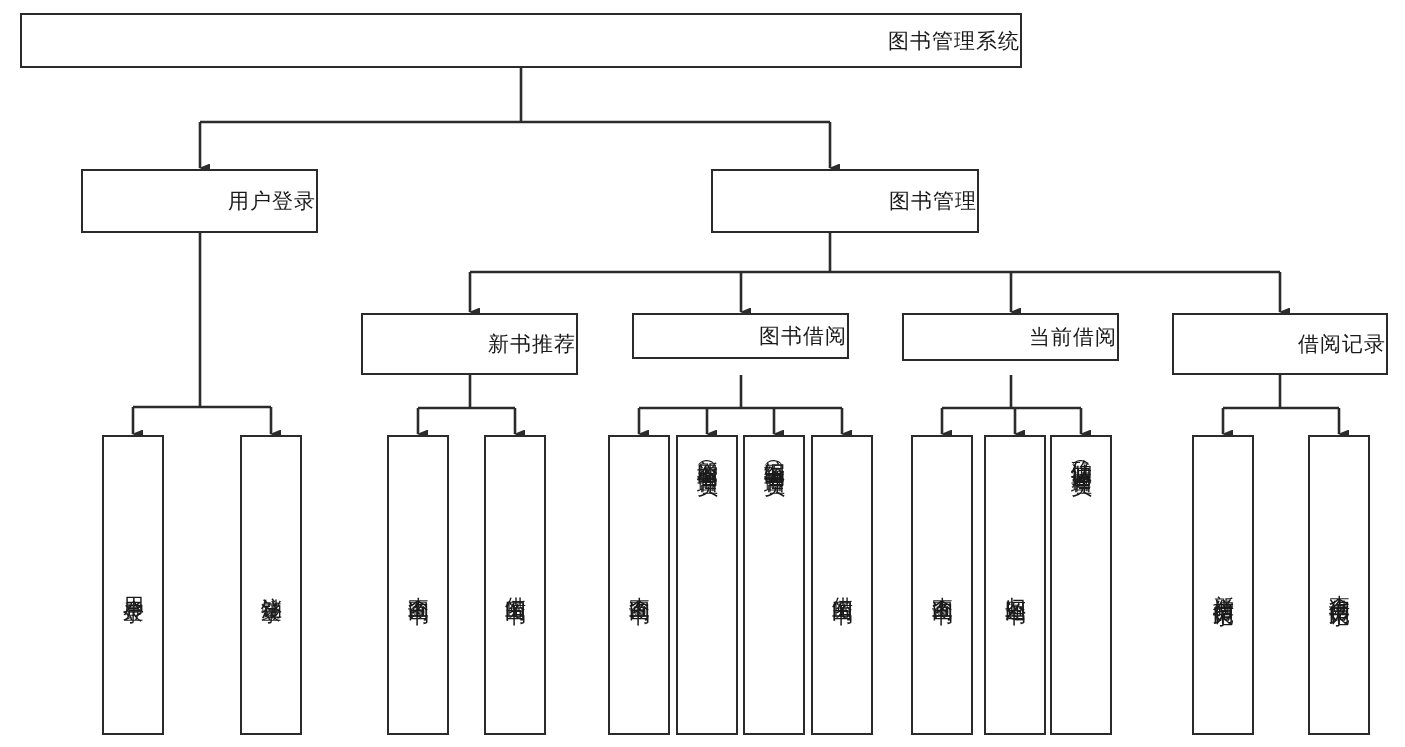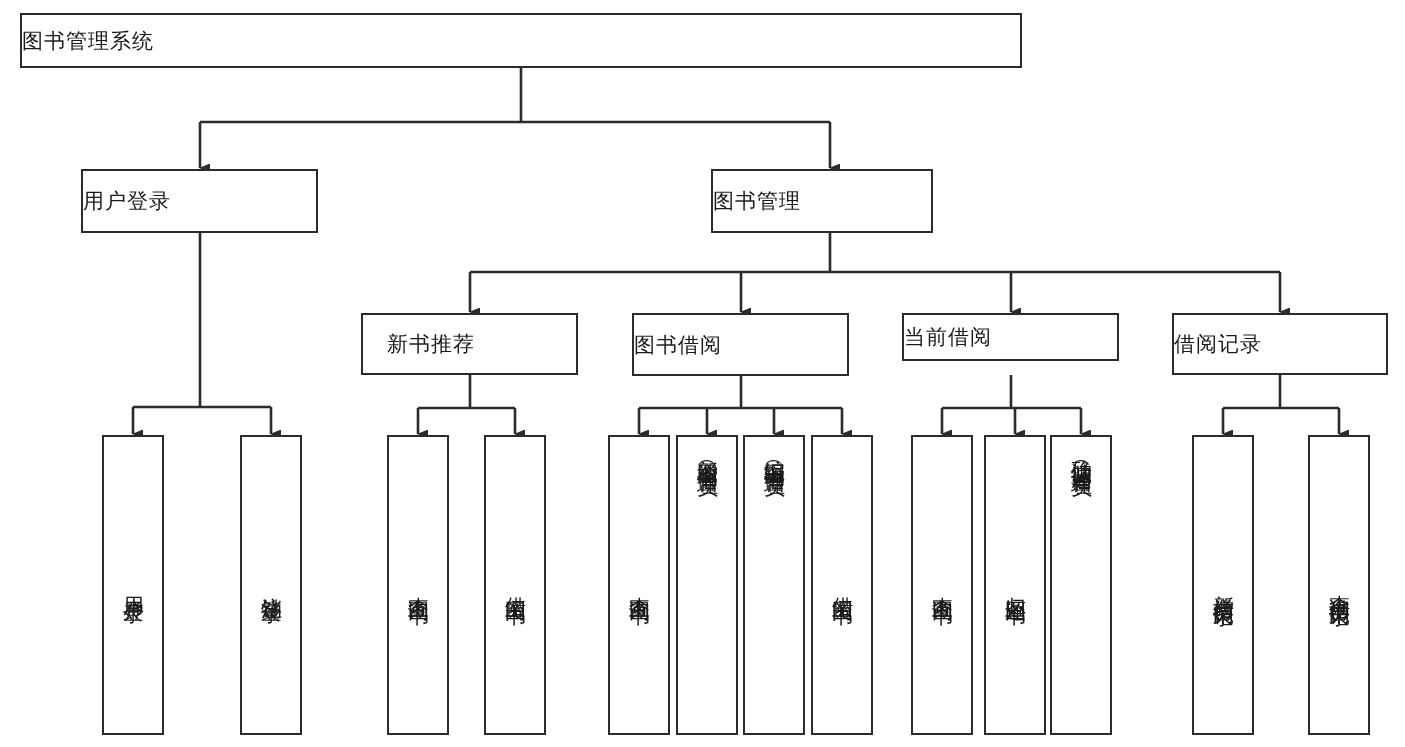--- a/index.html
+++ b/index.html
@@ -21,21 +21,21 @@
     width:1405px; height:747px;
     pointer-events:none;
   }
   .node{
     position:absolute;
     box-sizing:border-box;
     background:#ffffff;
     border:2.5px solid #2b2b2b;
     display:flex;
     align-items:center;
-    justify-content:flex-start;
+    justify-content:flex-end;
     color:#1a1a1a;
     z-index:2;
   }
   .node.h{
     font-size:21px;
     letter-spacing:1px;
   }
   .node.v{
     border-width:2.5px;
     align-items:flex-start;
@@ -122,27 +122,27 @@
   </svg>
 
   <div class="node h" style="left: 20px; top: 13px; width: 1002px; height: 55px;">
     <span>图书管理系统</span>
   </div>
 
   <div id="node-layer">
       <div class="node h" style="left: 81px; top: 169px; width: 237px; height: 64px;">
         <span>用户登录</span>
       </div>
-      <div class="node h" style="left: 711px; top: 169px; width: 222px; height: 64px;">
+      <div class="node h" style="left: 711px; top: 169px; width: 268px; height: 64px;">
         <span>图书管理</span>
       </div>
       <div class="node h" style="left: 361px; top: 313px; width: 217px; height: 62px; padding-left: 24px;">
         <span>新书推荐</span>
       </div>
-      <div class="node h" style="left: 632px; top: 313px; width: 217px; height: 63px;">
+      <div class="node h" style="left: 632px; top: 313px; width: 217px; height: 46px;">
         <span>图书借阅</span>
       </div>
       <div class="node h" style="left: 902px; top: 313px; width: 217px; height: 48px;">
         <span>当前借阅</span>
       </div>
       <div class="node h" style="left: 1172px; top: 313px; width: 216px; height: 62px;">
         <span>借阅记录</span>
       </div>
       <div class="node v" style="left: 102px; top: 435px; width: 62px; height: 300px;">
         <div class="vwrap">

